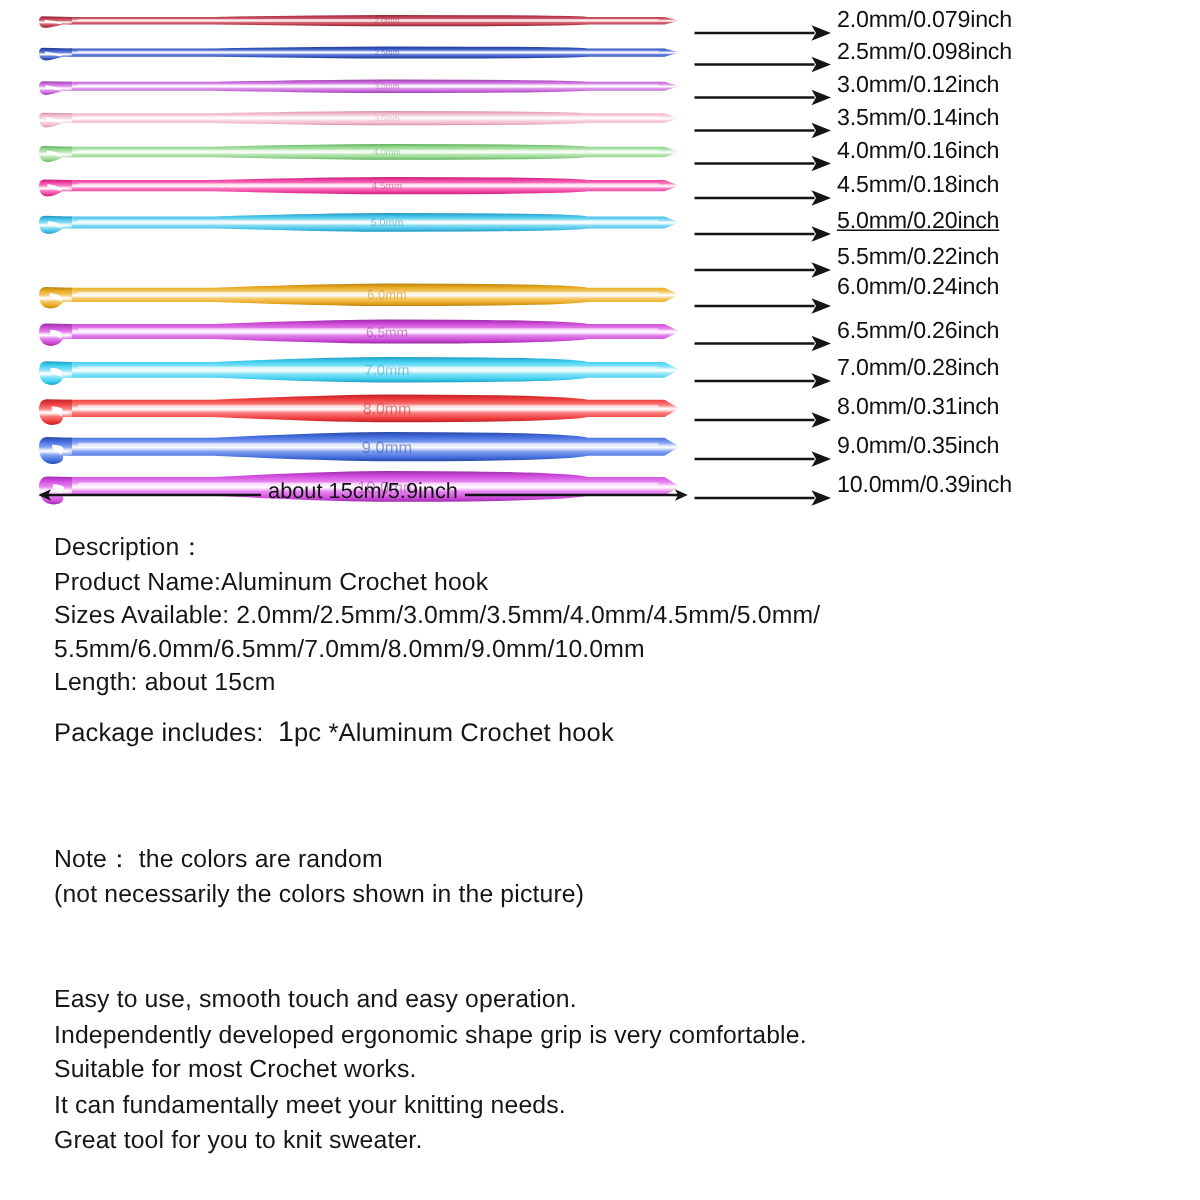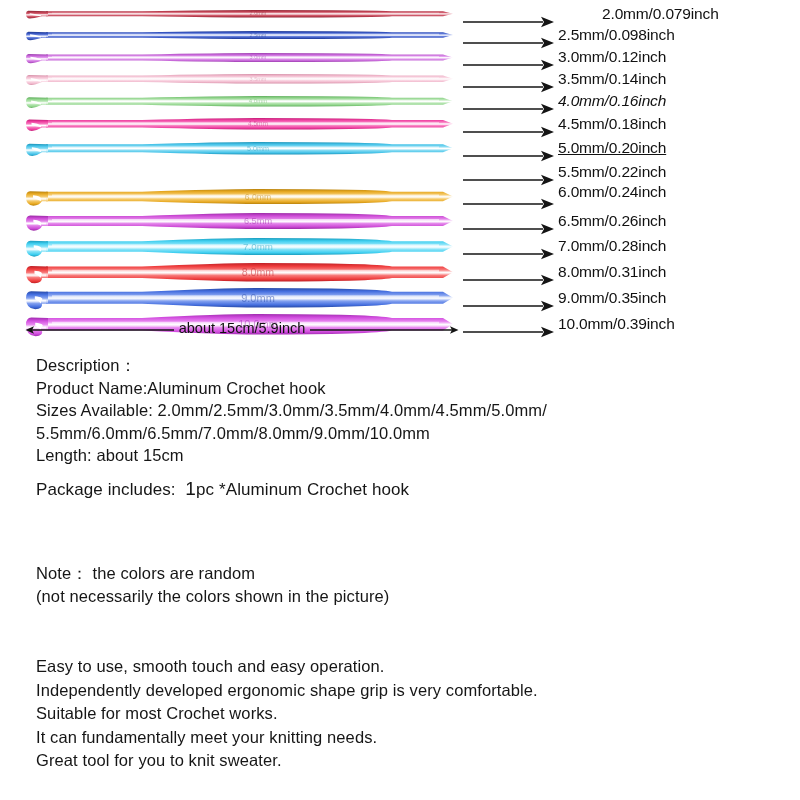--- a/index.html
+++ b/index.html
@@ -119,21 +119,21 @@
         <path d="M28 6.7 L415 6.7 L415 7.6 L28 7.6 Z" fill="#ffffff" opacity="0.55"></path>
         <text x="234" y="9.325" text-anchor="middle" font-family="&quot;Liberation Sans&quot;, sans-serif" font-size="5.5" fill="#8e2636" opacity="0.5">2.0mm</text>
       </svg>
     </div>
     <div class="hook-row" style="top: 0px; height: 0px;">
       <svg class="arrow-svg" width="92" height="26" viewBox="0 0 92 26" style="top: 9px;">
         <line x1="1" y1="13" x2="81" y2="13" stroke="#141414" stroke-width="1.7"></line>
         <path d="M92 13 L79 7.8 L82 13 L79 18.2 Z" fill="#141414"></path>
       </svg>
     </div>
-    <div class="size-label" style="top: 6px; margin-left: 44px;">2.0mm/0.079inch</div>
+    <div class="size-label" style="top: 6px;">2.0mm/0.079inch</div>
     <div class="hook-row" style="top: 27px; height: 16px;">
       <svg class="hook-svg" width="432" height="16" viewBox="0 0 432 16" style="top: 0px;">
         <defs>
           <linearGradient id="g1" x1="0" y1="0" x2="0" y2="1">
             <stop offset="0%" stop-color="#233b92"></stop>
             <stop offset="18%" stop-color="#3352bd"></stop>
             <stop offset="38%" stop-color="#6d86e0"></stop>
             <stop offset="52%" stop-color="#ffffff" stop-opacity="0.72"></stop>
             <stop offset="66%" stop-color="#6d86e0"></stop>
             <stop offset="86%" stop-color="#3352bd"></stop>
@@ -227,21 +227,21 @@
         <path d="M28 7.78 L415 7.78 L415 9.04 L28 9.04 Z" fill="#ffffff" opacity="0.55"></path>
         <text x="234" y="11.455" text-anchor="middle" font-family="&quot;Liberation Sans&quot;, sans-serif" font-size="6.0375" fill="#5fae5c" opacity="0.5">4.0mm</text>
       </svg>
     </div>
     <div class="hook-row" style="top: 0px; height: 0px;">
       <svg class="arrow-svg" width="92" height="26" viewBox="0 0 92 26" style="top: 98px;">
         <line x1="1" y1="11" x2="81" y2="11" stroke="#141414" stroke-width="1.7"></line>
         <path d="M92 11 L79 5.8 L82 11 L79 16.2 Z" fill="#141414"></path>
       </svg>
     </div>
-    <div class="size-label" style="top: 93px; font-style: italic;">4.0mm/0.16inch</div>
+    <div class="size-label" style="top: 93px;">4.0mm/0.16inch</div>
     <div class="hook-row" style="top: 114.25px; height: 19.5px;">
       <svg class="hook-svg" width="432" height="19.5" viewBox="0 0 432 19.5" style="top: 0px;">
         <defs>
           <linearGradient id="g5" x1="0" y1="0" x2="0" y2="1">
             <stop offset="0%" stop-color="#c41f78"></stop>
             <stop offset="18%" stop-color="#ef3fa0"></stop>
             <stop offset="38%" stop-color="#f87ec1"></stop>
             <stop offset="52%" stop-color="#ffffff" stop-opacity="0.72"></stop>
             <stop offset="66%" stop-color="#f87ec1"></stop>
             <stop offset="86%" stop-color="#ef3fa0"></stop>

